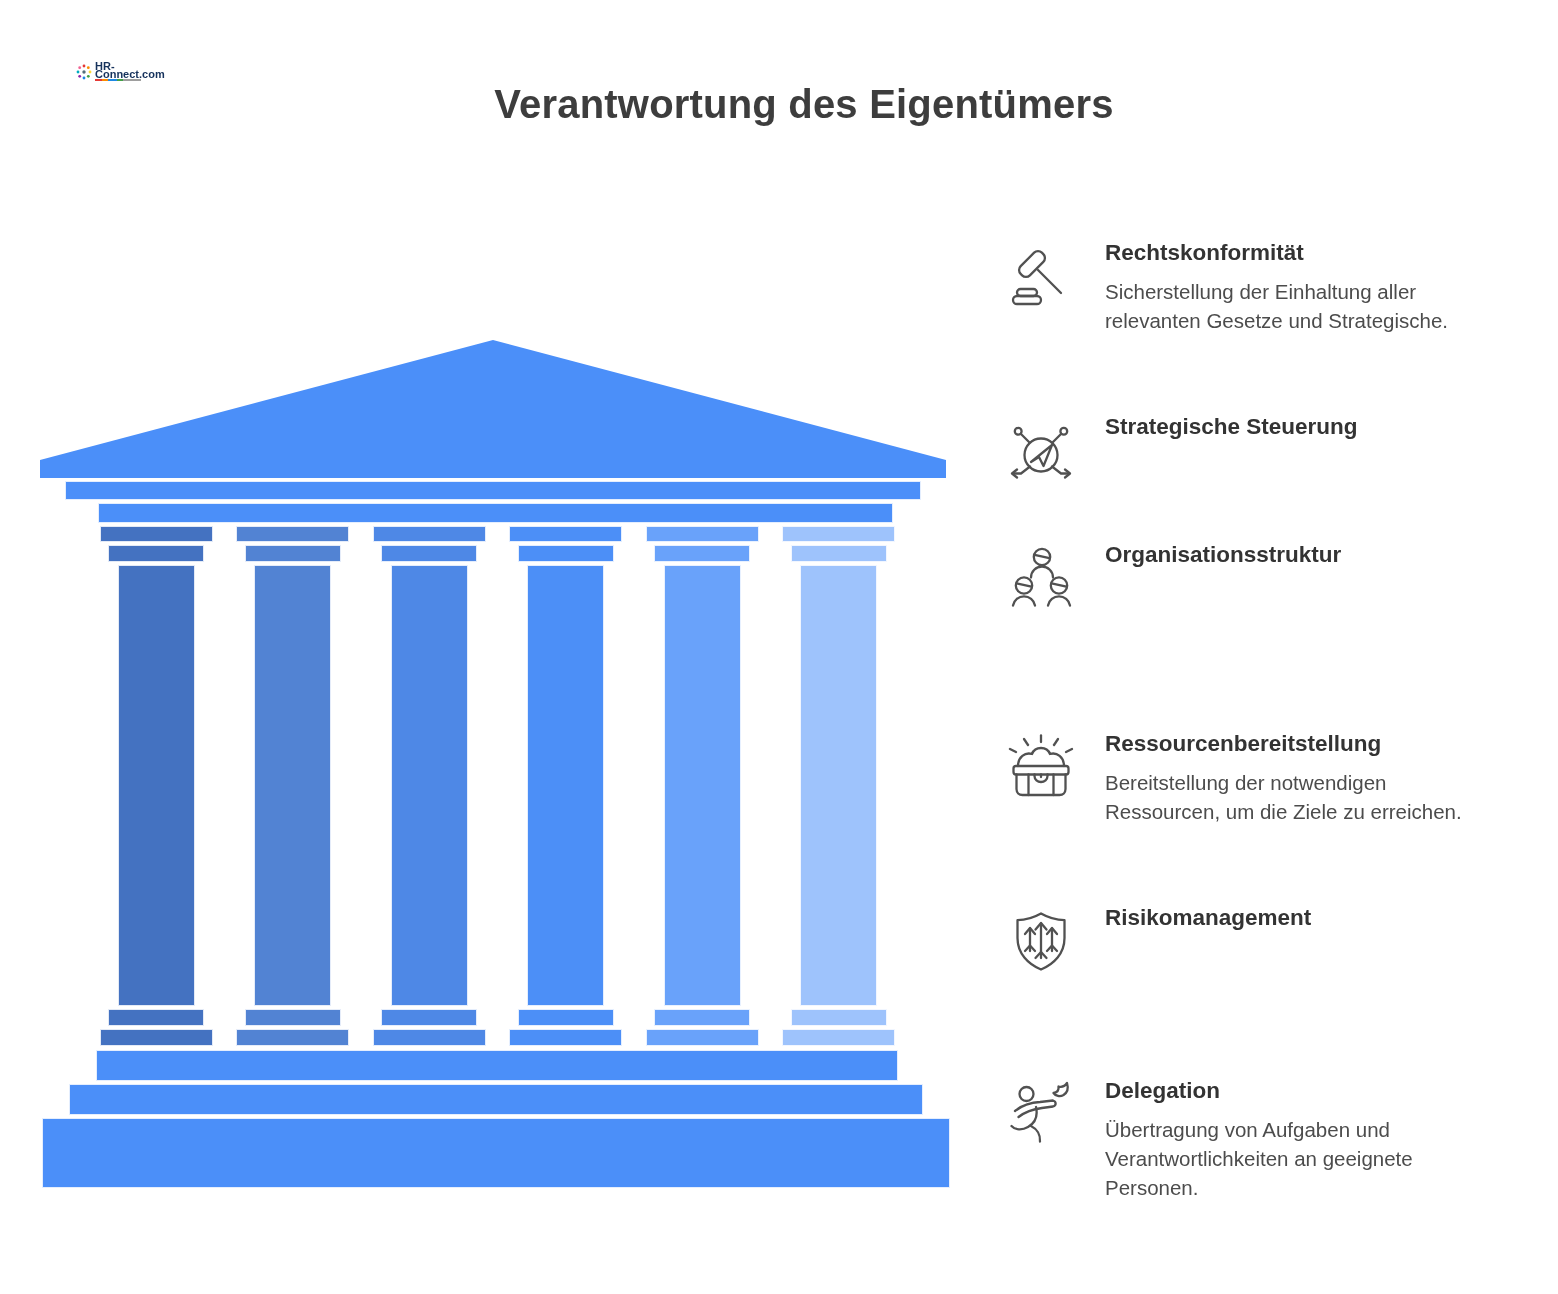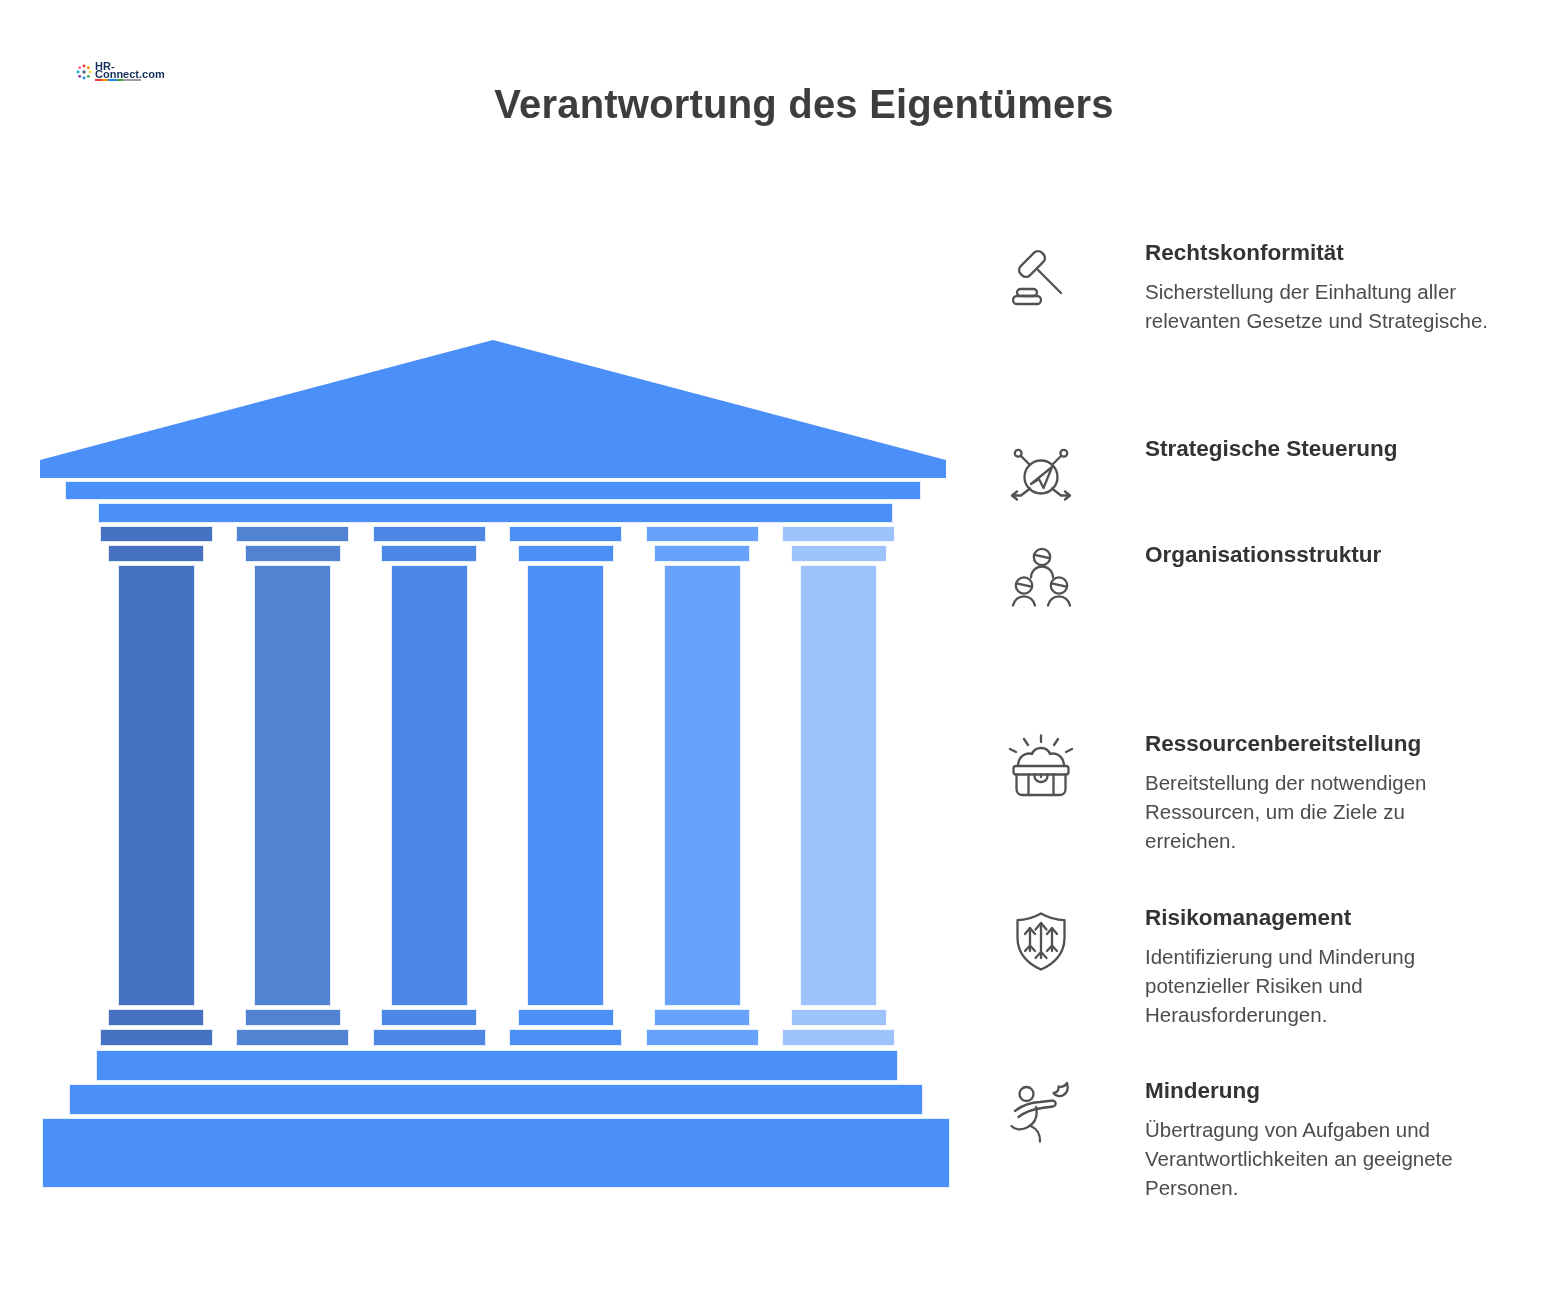--- a/index.html
+++ b/index.html
@@ -37,21 +37,21 @@
   .cap1  { width:113px; height:16px; margin-bottom:3px; }
   .cap2  { width:96px;  height:17px; margin-bottom:3px; }
   .shaft { width:77px;  height:441px; margin-bottom:3px; }
   .base1 { width:96px;  height:17px; margin-bottom:3px; }
   .base2 { width:113px; height:17px; }
   .step1 { position:absolute; left:56px; top:710px; width:802px; height:31px; }
   .step2 { position:absolute; left:29px; top:744px; width:854px; height:31px; }
   .step3 { position:absolute; left:2px;  top:778px; width:908px; height:70px; }
 
   
-  .item { position:absolute; left:1005px; width:490px; display:flex;gap:40px; }
+  .item { position:absolute; left:1005px; width:490px; display:flex; }
   .item-icon { flex:0 0 72px; width:72px; height:78px; margin-top:2px; }
   .item-icon svg { width:72px; height:72px; }
   .item-body { margin-left:28px; width:378px; }
   .item-title { font-size:22.5px; font-weight:bold; color:#333333; line-height:26px; }
   .item-desc { margin-top:11px; font-size:20.5px; color:#4c4c4c; line-height:29px; }
   .ico { stroke:#515151; stroke-width:2.3; fill:none; stroke-linecap:round; stroke-linejoin:round; }
 </style>
 </head>
 <body>
 
@@ -140,21 +140,21 @@
         <rect x="8" y="54" width="28" height="8" rx="4"></rect>
       </g>
         </svg>
     </div>
     <div class="item-body">
       <div class="item-title">Rechtskonformität</div>
       <div class="item-desc">Sicherstellung der Einhaltung aller relevanten Gesetze und Strategische.</div>
     </div>
   </div>
 
-  <div class="item" style="top:436px">
+  <div class="item" style="top:414px">
     <div class="item-icon">
       <svg viewBox="0 0 72 72">
           <g class="ico">
         <circle cx="36" cy="39" r="16.5"></circle>
         <path d="M26,46 L47,29 L38.5,50 L34,41 Z"></path>
         <line x1="24.5" y1="26.5" x2="16" y2="18"></line>
             <circle cx="13.2" cy="15.2" r="3.4"></circle>
         <line x1="47.5" y1="26.5" x2="56" y2="18"></line>
             <circle cx="58.8" cy="15.2" r="3.4"></circle>
         <path d="M25,50.5 L16,57.5 L8,57.5"></path>
@@ -227,35 +227,34 @@
         <path d="M20,27 L25,21 L30,27"></path>
             <path d="M20,44 L25,38.5 L30,44"></path>
         <line x1="47" y1="21.5" x2="47" y2="44"></line>
         <path d="M42,27 L47,21 L52,27"></path>
             <path d="M42,44 L47,38.5 L52,44"></path>
       </g>
         </svg>
     </div>
     <div class="item-body">
       <div class="item-title">Risikomanagement</div>
-      <div class="item-desc">Identifizierung und Minderung potenzieller Risiken und Herausforderungen.</div>
     </div>
   </div>
 
   <div class="item" style="top:1078px">
     <div class="item-icon">
       <svg viewBox="0 0 72 72">
           <g class="ico">
         <circle cx="21.5" cy="14" r="7"></circle>
         <path d="M62,3 C63.5,8 62.5,12.5 58.5,15 C55,17 50.5,16 48.5,13 C52,12.5 54,10 53.5,6.5 C57,7.5 60,6 62,3 Z"></path>
         <path d="M10,31 C18,24.5 27,22.5 35,22 L48,20.5 C51.5,21.5 51.5,25.5 48,26.5 L37,28 C29,29 20,32 13.5,37"></path>
         <path d="M31,27 C33,36 30,43 23,47 C17,50.5 10,50 6.5,46"></path>
         <path d="M26,46 C32,49 35.5,55 35,61.5"></path>
       </g>
         </svg>
     </div>
     <div class="item-body">
-      <div class="item-title">Minderung</div>
+      <div class="item-title">Delegation</div>
       <div class="item-desc">Übertragung von Aufgaben und Verantwortlichkeiten an geeignete Personen.</div>
     </div>
   </div>
 
 </div>
 
 </body></html>

